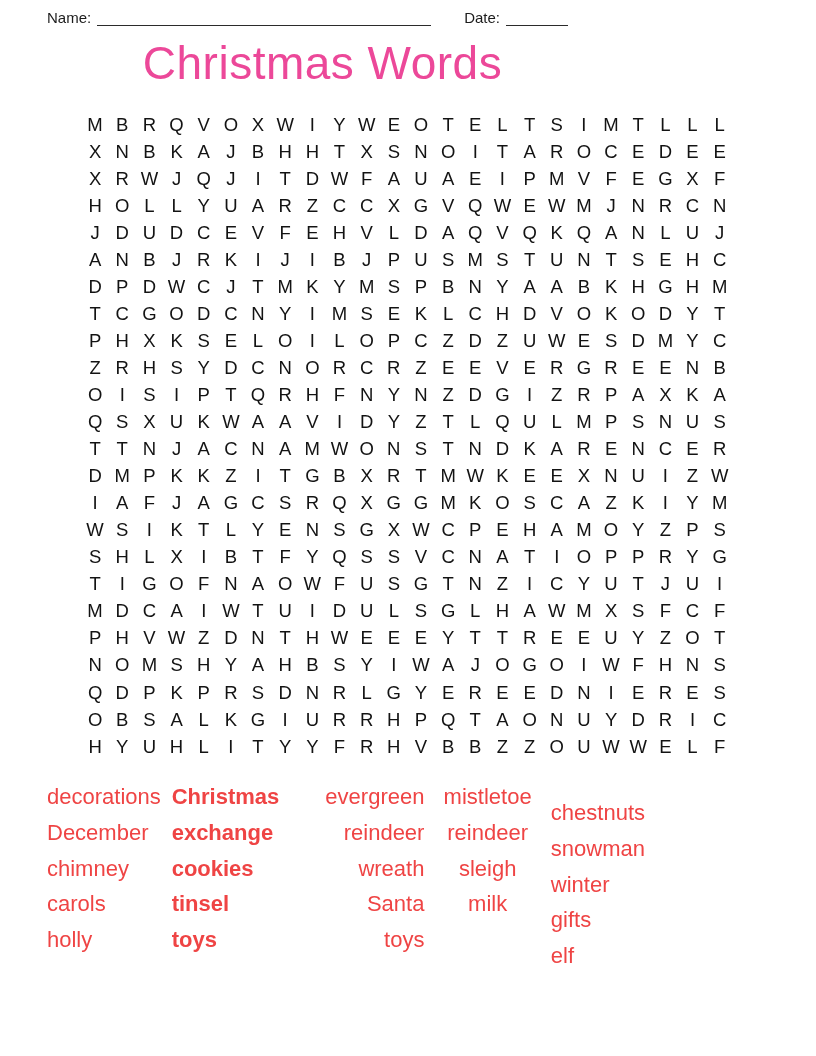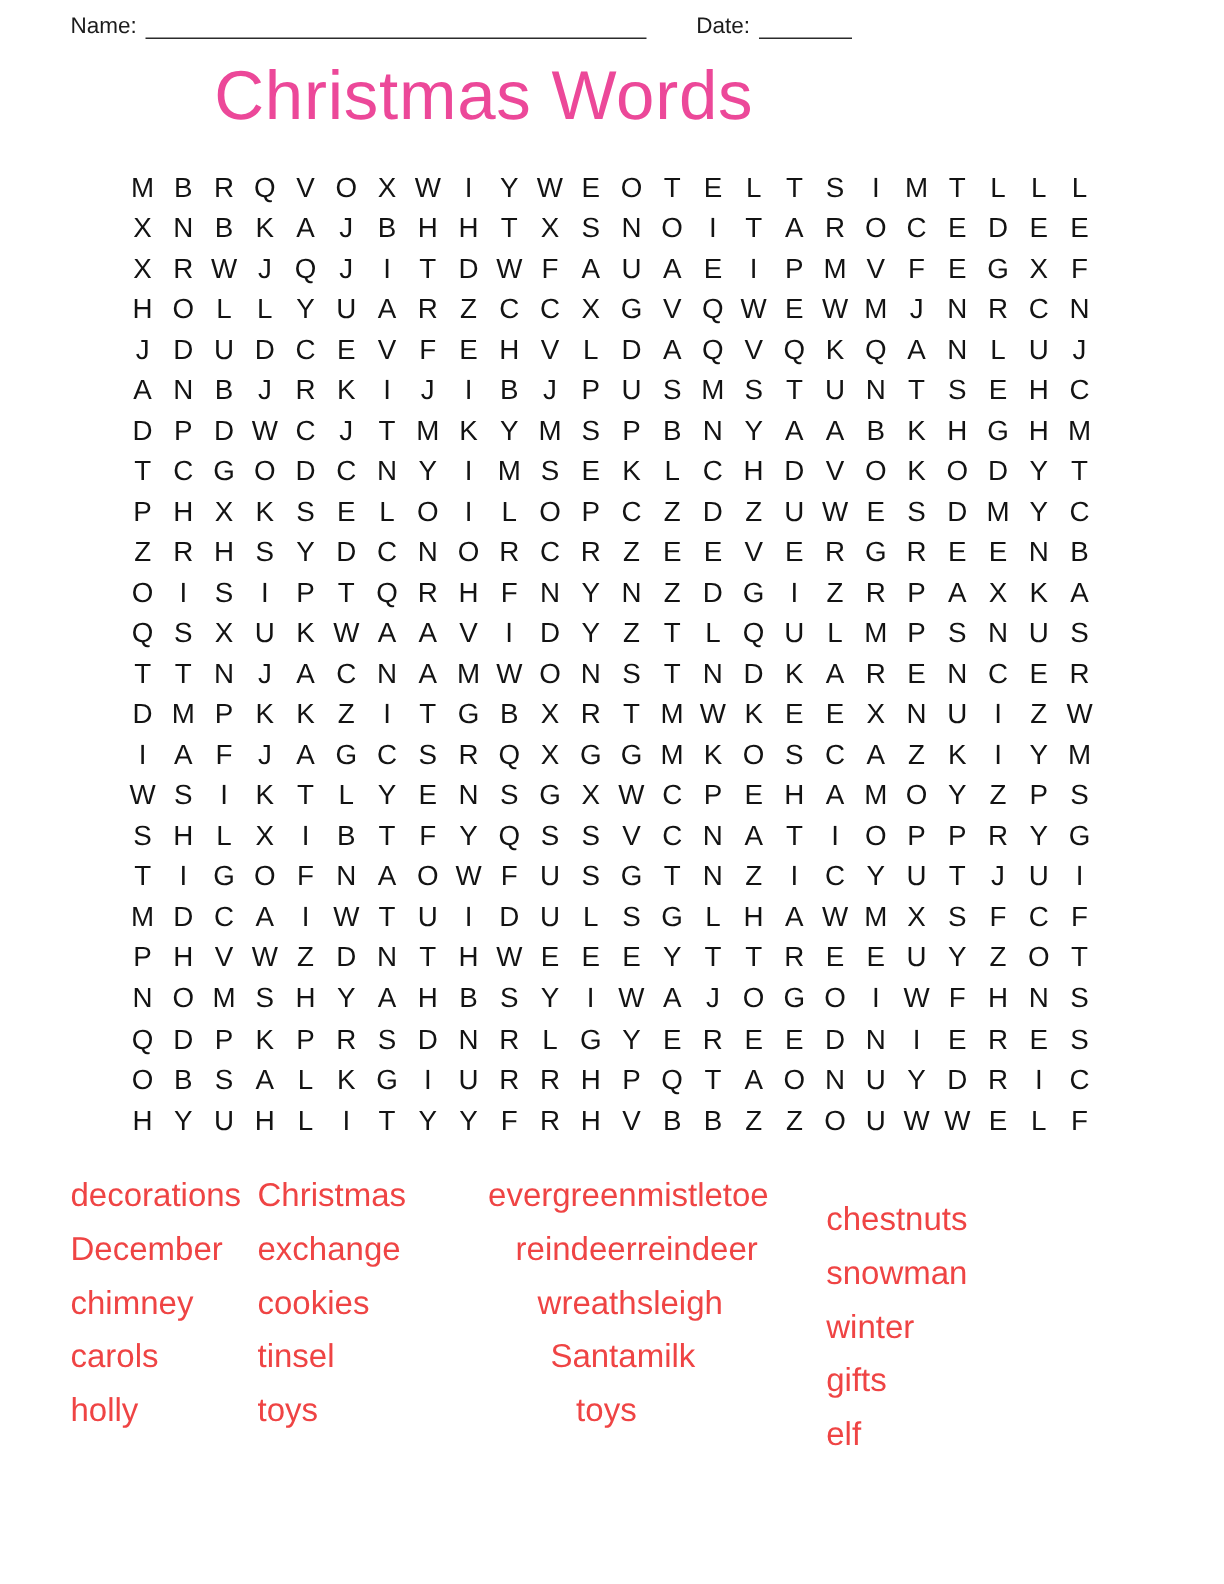--- a/index.html
+++ b/index.html
@@ -64,23 +64,23 @@
   }
 
   
   .word-list {
     margin-top: 19px;
     margin-left: 47px;
     display: flex;
   }
   .word-col { display: block; }
   .word-col:nth-child(1) { width: 143px; }
-  .word-col:nth-child(2) { width: 146px; }
+  .word-col:nth-child(2) { width: 146px; font-weight: bold; }
   .word-col:nth-child(3) { width: 144px; text-align: right; }
-  .word-col:nth-child(4) { width: 145px; }
+  .word-col:nth-child(4) { width: 145px; text-align: center; }
   .word-col:nth-child(5) { width: auto; margin-top: 16px; }
   .word {
     font-size: 22px;
     line-height: 35.7px;
     color: #ef4444;
     white-space: nowrap;
   }
 </style>
 </head>
 <body>

